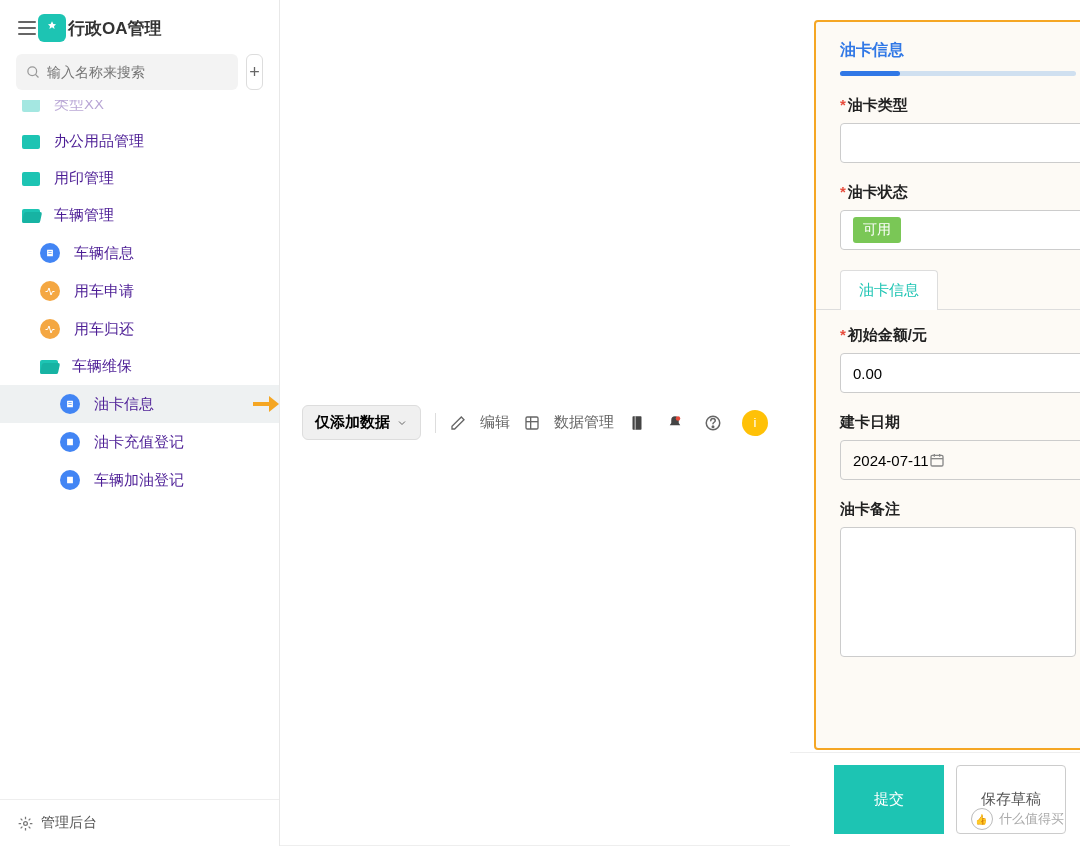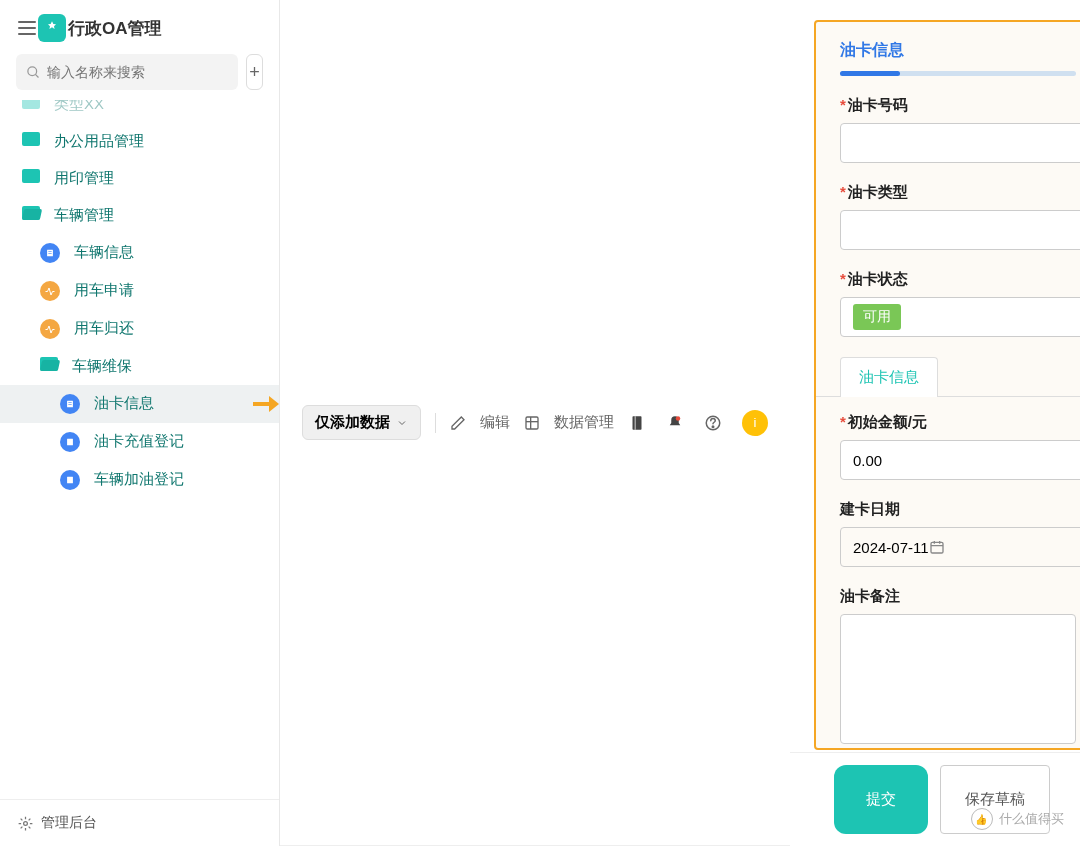--- a/index.html
+++ b/index.html
@@ -9,21 +9,21 @@
 .brand-row{display:flex;align-items:center;padding:14px 18px 12px;gap:2px}
 .menu-icon{width:18px;height:14px;cursor:pointer;display:flex;flex-direction:column;justify-content:space-between}
 .menu-icon span{height:2px;background:#666;border-radius:1px}
 .brand-logo{width:28px;height:28px;background:#1dc4b3;border-radius:6px;display:flex;align-items:center;justify-content:center;color:#fff}
 .brand-title{font-weight:700;font-size:17px;color:#333}
 .search-row{display:flex;gap:8px;padding:0 16px 10px}
 .search-box{flex:1;height:36px;background:#f3f3f3;border-radius:6px;display:flex;align-items:center;padding:0 10px;gap:6px;color:#999}
 .search-box input{border:none;background:transparent;outline:none;flex:1;font-size:14px;color:#666}
 .add-btn{width:36px;height:36px;border:1px solid #ddd;border-radius:6px;display:flex;align-items:center;justify-content:center;color:#666;font-size:18px;cursor:pointer}
 .tree{flex:1;overflow:auto;padding:4px 0}
-.tree-item{display:flex;align-items:flex-start;padding:9px 0;cursor:pointer;font-size:15px;color:#0f766e}
+.tree-item{display:flex;align-items:center;padding:9px 0;cursor:pointer;font-size:15px;color:#4c1d95}
 .tree-item.l0{padding-left:22px}
 .tree-item.l1{padding-left:40px}
 .tree-item.l2{padding-left:60px}
 .tree-item.active{background:#eef1f2;position:relative}
 .arrow-ind{position:absolute;right:-2px;top:50%;transform:translateY(-50%)}
 .folder-ico{width:18px;height:14px;margin-right:14px;position:relative}
 .folder-ico::before{content:"";position:absolute;inset:0;background:#1dc4b3;border-radius:2px}
 .folder-ico.open::after{content:"";position:absolute;left:0;right:0;top:3px;bottom:0;background:#17b3a3;border-radius:2px;transform:skewX(-12deg) translateX(1px)}
 .doc-ico{width:20px;height:20px;border-radius:50%;margin-right:14px;display:flex;align-items:center;justify-content:center;color:#fff;font-size:10px}
 .doc-blue{background:#4285f4}
@@ -48,21 +48,21 @@
 .form-input,.form-select,.form-textarea{width:356px;height:40px;border:1px solid #ccc;border-radius:4px;padding:0 12px;font-size:15px;background:#fff;outline:none}
 .form-select{display:flex;align-items:center;justify-content:space-between;cursor:pointer}
 .status-tag{display:inline-block;background:#7ac756;color:#fff;padding:4px 10px;border-radius:3px;font-size:14px}
 .tab-box{display:inline-block;border:1px solid #ddd;border-bottom:none;border-radius:4px 4px 0 0;padding:10px 18px;color:#1dc4b3;font-size:15px;background:#fff;margin-bottom:-1px}
 .tab-underline{border-bottom:1px solid #ddd;margin-bottom:16px;margin-left:-24px;margin-right:-24px}
 .date-input{width:356px;height:40px;border:1px solid #ccc;border-radius:4px;padding:0 12px;font-size:15px;display:flex;align-items:center;}
 .form-textarea{height:130px;width:100%;padding:10px 12px;resize:none}
 .hscroll{height:10px;background:#eee;position:absolute;left:24px;right:24px;bottom:58px;border-radius:5px}
 .hscroll-thumb{height:100%;width:70%;background:#ccc;border-radius:5px}
 .footer-bar{position:absolute;bottom:0;left:0;right:0;padding:12px 24px 12px 44px;background:#fff;border-top:1px solid #eee;display:flex;gap:12px}
-.btn-primary{background:#1dc4b3;color:#fff;border:none;padding:10px 32px;border-radius:12px;font-size:15px;cursor:pointer}
+.btn-primary{background:#1dc4b3;color:#fff;border:none;padding:10px 40px;border-radius:0;font-size:15px;cursor:pointer}
 .btn-secondary{background:#fff;border:1px solid #ccc;color:#555;padding:24px 24px;border-radius:4px;font-size:15px;cursor:pointer}
 .vscroll{position:absolute;right:2px;top:64px;bottom:60px;width:8px}
 .vscroll-thumb{width:100%;height:260px;background:#ccc;border-radius:4px}
 .watermark{position:absolute;right:16px;bottom:16px;font-size:13px;color:#aaa;display:flex;align-items:center;gap:6px}
 .wm-circle{width:22px;height:22px;border:1px solid #bbb;border-radius:50%;display:flex;align-items:center;justify-content:center;color:#aaa;font-size:10px}
 svg{display:block}
 </style>
 </head>
 <body>
 
@@ -219,24 +219,20 @@
       </div>
     </div>
 
     <div class="content-wrap">
       <div class="form-card">
         <div class="section-header">油卡信息</div>
         <div class="progress-bar">
             <div class="progress-fill"></div>
           </div>
         <div class="form-body">
-          <div class="form-group">
-            <label class="form-label"><span class="req">*</span><span>油卡号码</span></label>
-            <input class="form-input" style="">
-          </div>
           <div class="form-group">
             <label class="form-label"><span class="req">*</span><span>油卡类型</span></label>
             <div class="form-select">
               <span></span>
               <svg width="14" height="14" viewBox="0 0 24 24" fill="none" stroke="#888" stroke-width="2">
                   <path d="M6 9l6 6 6-6"></path>
                 </svg>
             </div>
           </div>
           <div class="form-group">

